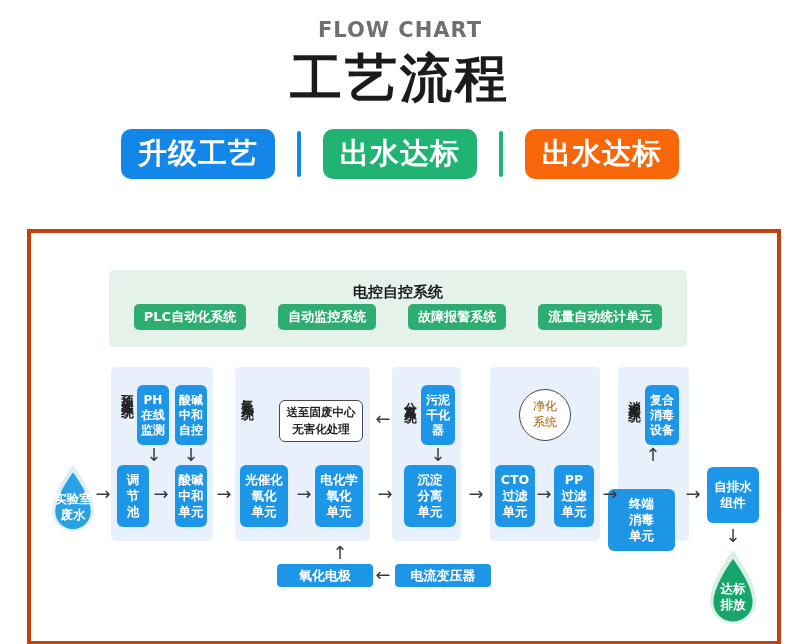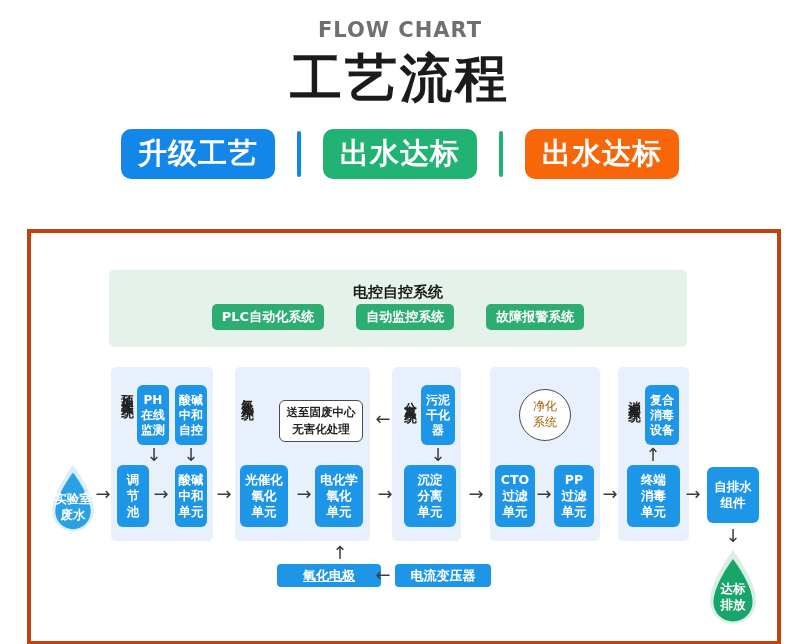--- a/index.html
+++ b/index.html
@@ -83,20 +83,21 @@
   </div>
 
   <div class="board">
 
     <div class="control">
       <div class="control-title">电控自控系统</div>
       <div class="control-buttons">
         <span class="pill">PLC自动化系统</span>
         <span class="pill">自动监控系统</span>
         <span class="pill">故障报警系统</span>
+        <span class="pill">流量自动统计单元</span>
       </div>
     </div>
 
     <div class="gpanel gp-1"></div>
     <div class="gpanel gp-2"></div>
     <div class="gpanel gp-3"></div>
     <div class="gpanel gp-4"></div>
     <div class="gpanel gp-5"></div>
 
     <div class="vlabel" style="left:90px;top:151px;">预处理系统</div>
@@ -136,27 +137,27 @@
 单元</div>
     <div class="node node-main" style="left:373px;width:52px;">沉淀
 分离
 单元</div>
     <div class="node node-main" style="left:464px;width:40px;">CTO
 过滤
 单元</div>
     <div class="node node-main" style="left:523px;width:40px;">PP
 过滤
 单元</div>
-    <div class="node node-main" style="left:596px;width:53px;">终端
+    <div class="node node-main" style="left:577px;width:67px;margin-top:24px;">终端
 消毒
 单元</div>
     <div class="node node-main" style="left:676px;top:234px;width:52px;height:56px;">自排水
 组件</div>
 
-    <div class="node node-wide" style="left:246px;width:104px;text-decoration:underline;">氧化电极</div>
+    <div class="node node-wide" style="left:246px;width:96px;">氧化电极</div>
     <div class="node node-wide" style="left:364px;width:96px;">电流变压器</div>
 
     <div class="arrow" style="left:59px;top:252px;">→</div>
     <div class="arrow" style="left:117px;top:252px;">→</div>
     <div class="arrow" style="left:180px;top:252px;">→</div>
     <div class="arrow" style="left:260px;top:252px;">→</div>
     <div class="arrow" style="left:341px;top:252px;">→</div>
     <div class="arrow" style="left:432px;top:252px;">→</div>
     <div class="arrow" style="left:500px;top:252px;">→</div>
     <div class="arrow" style="left:566px;top:252px;">→</div>

